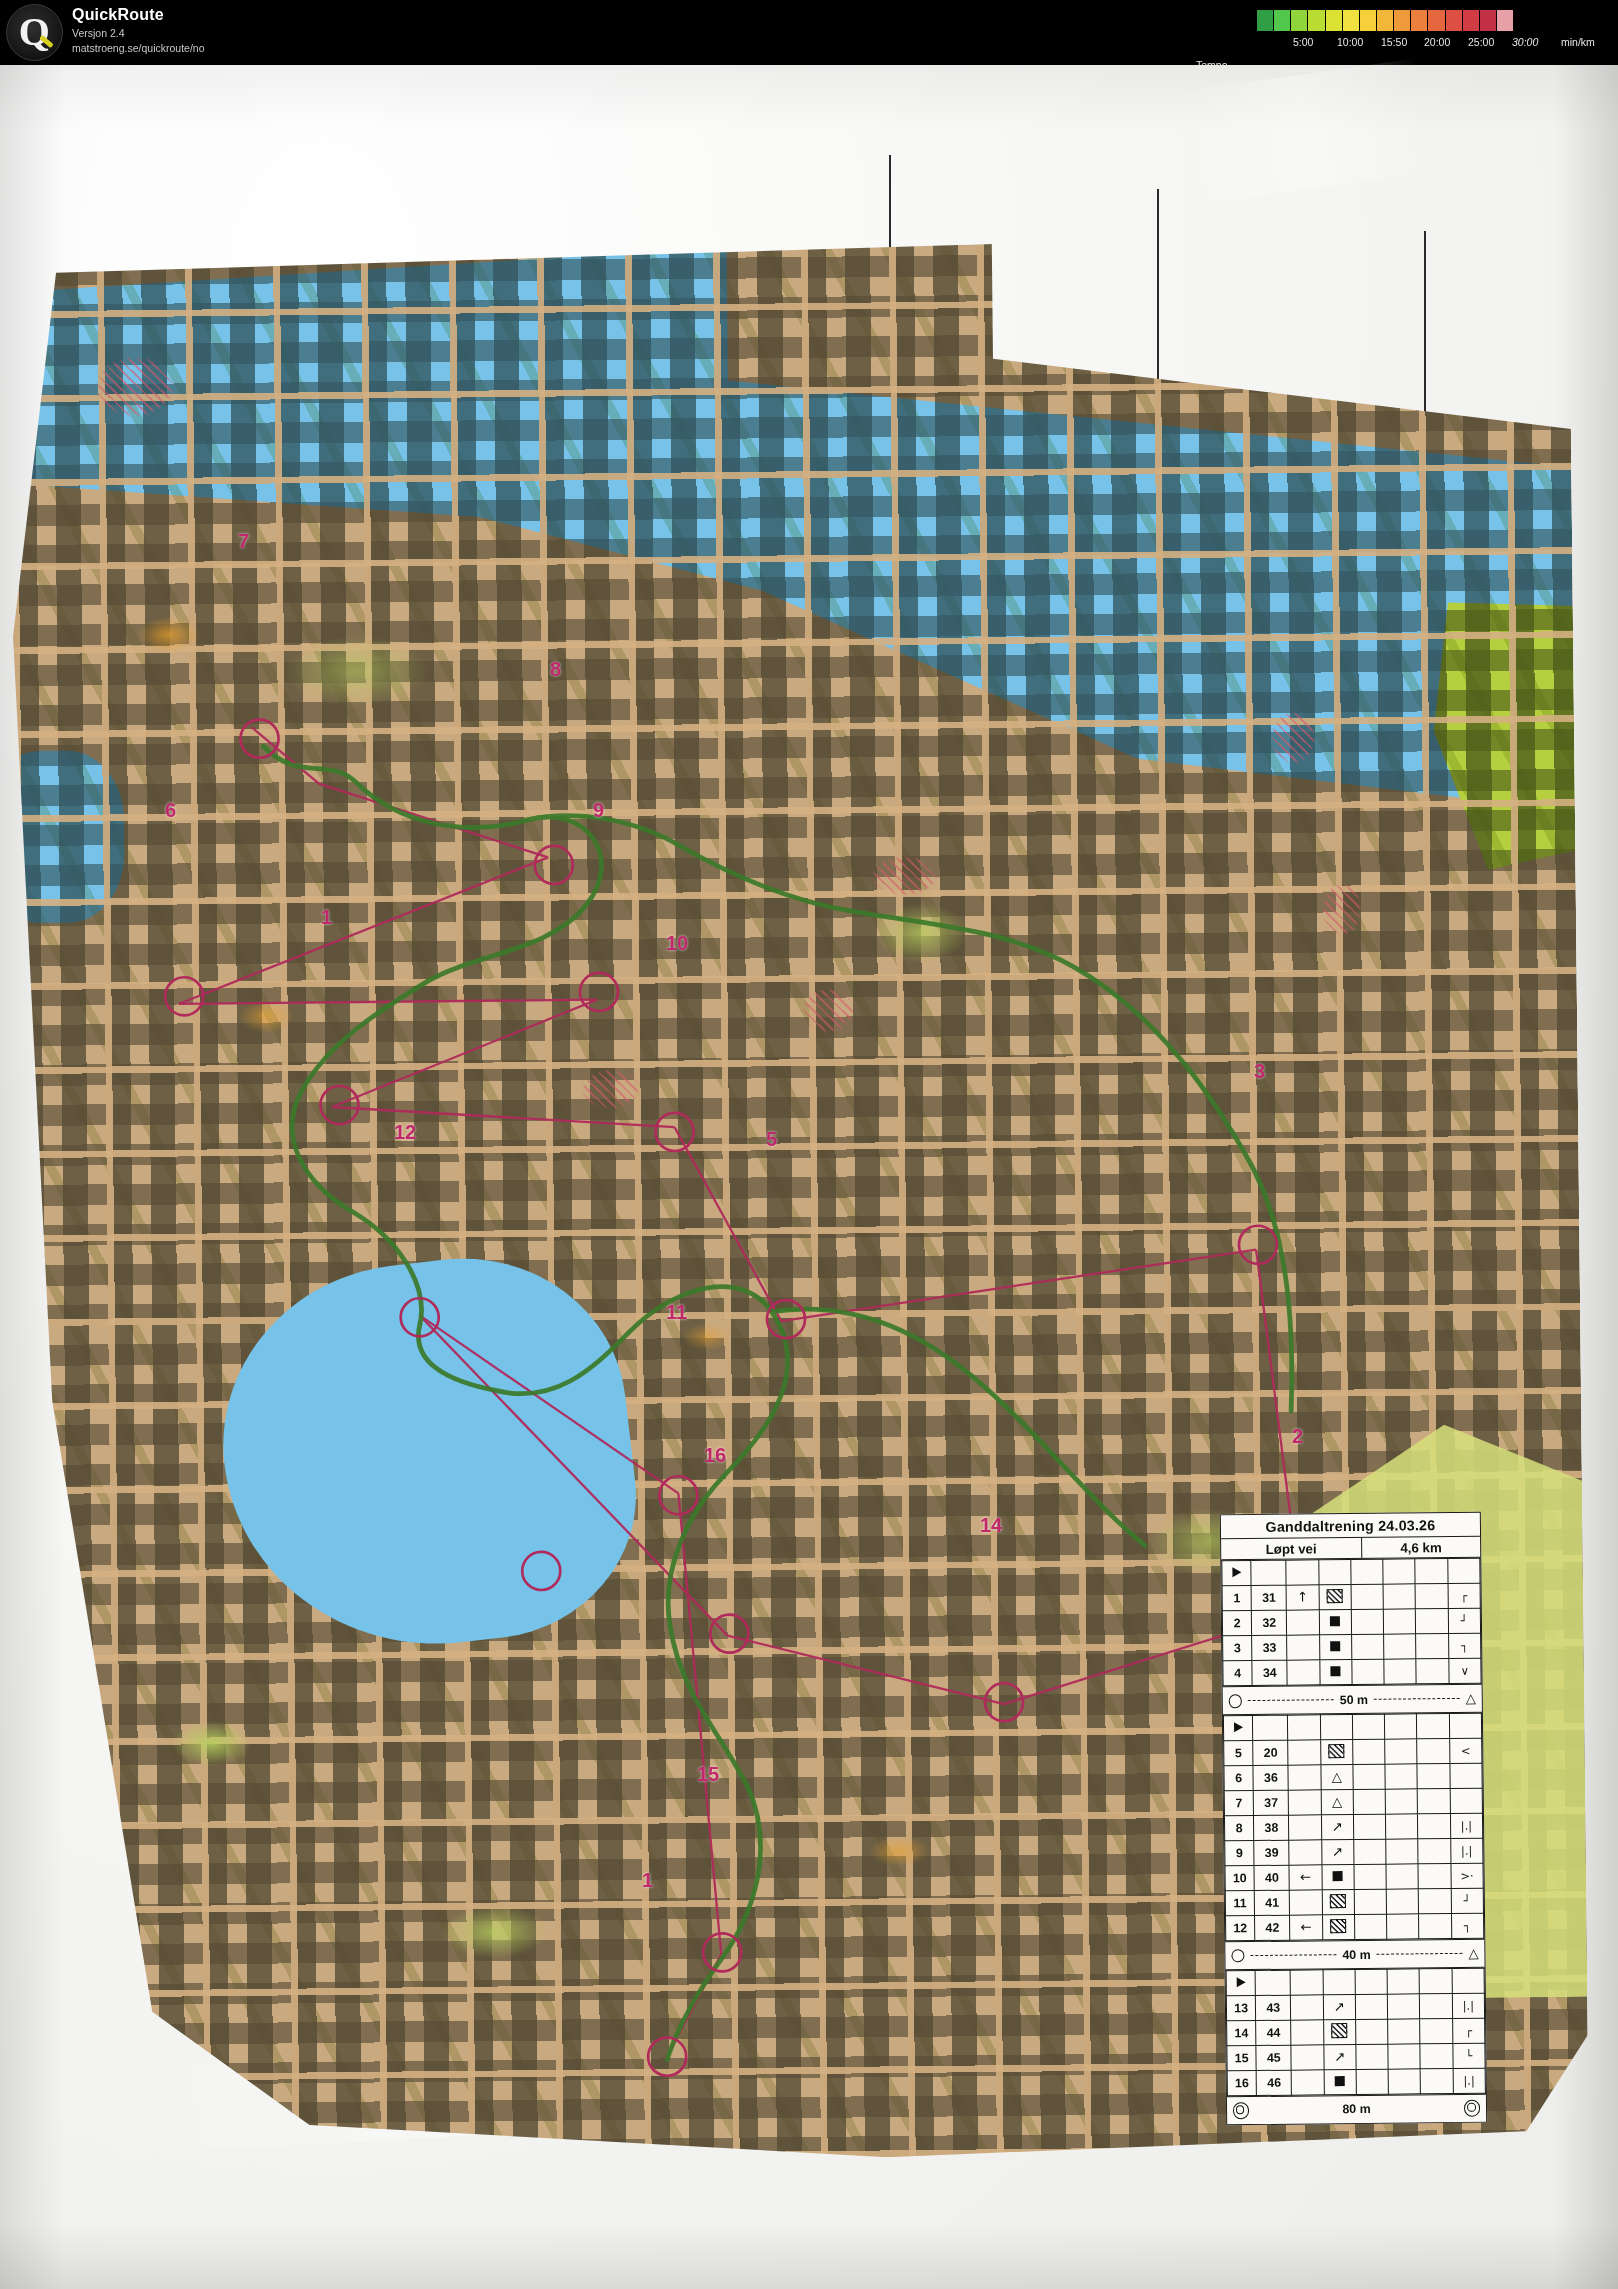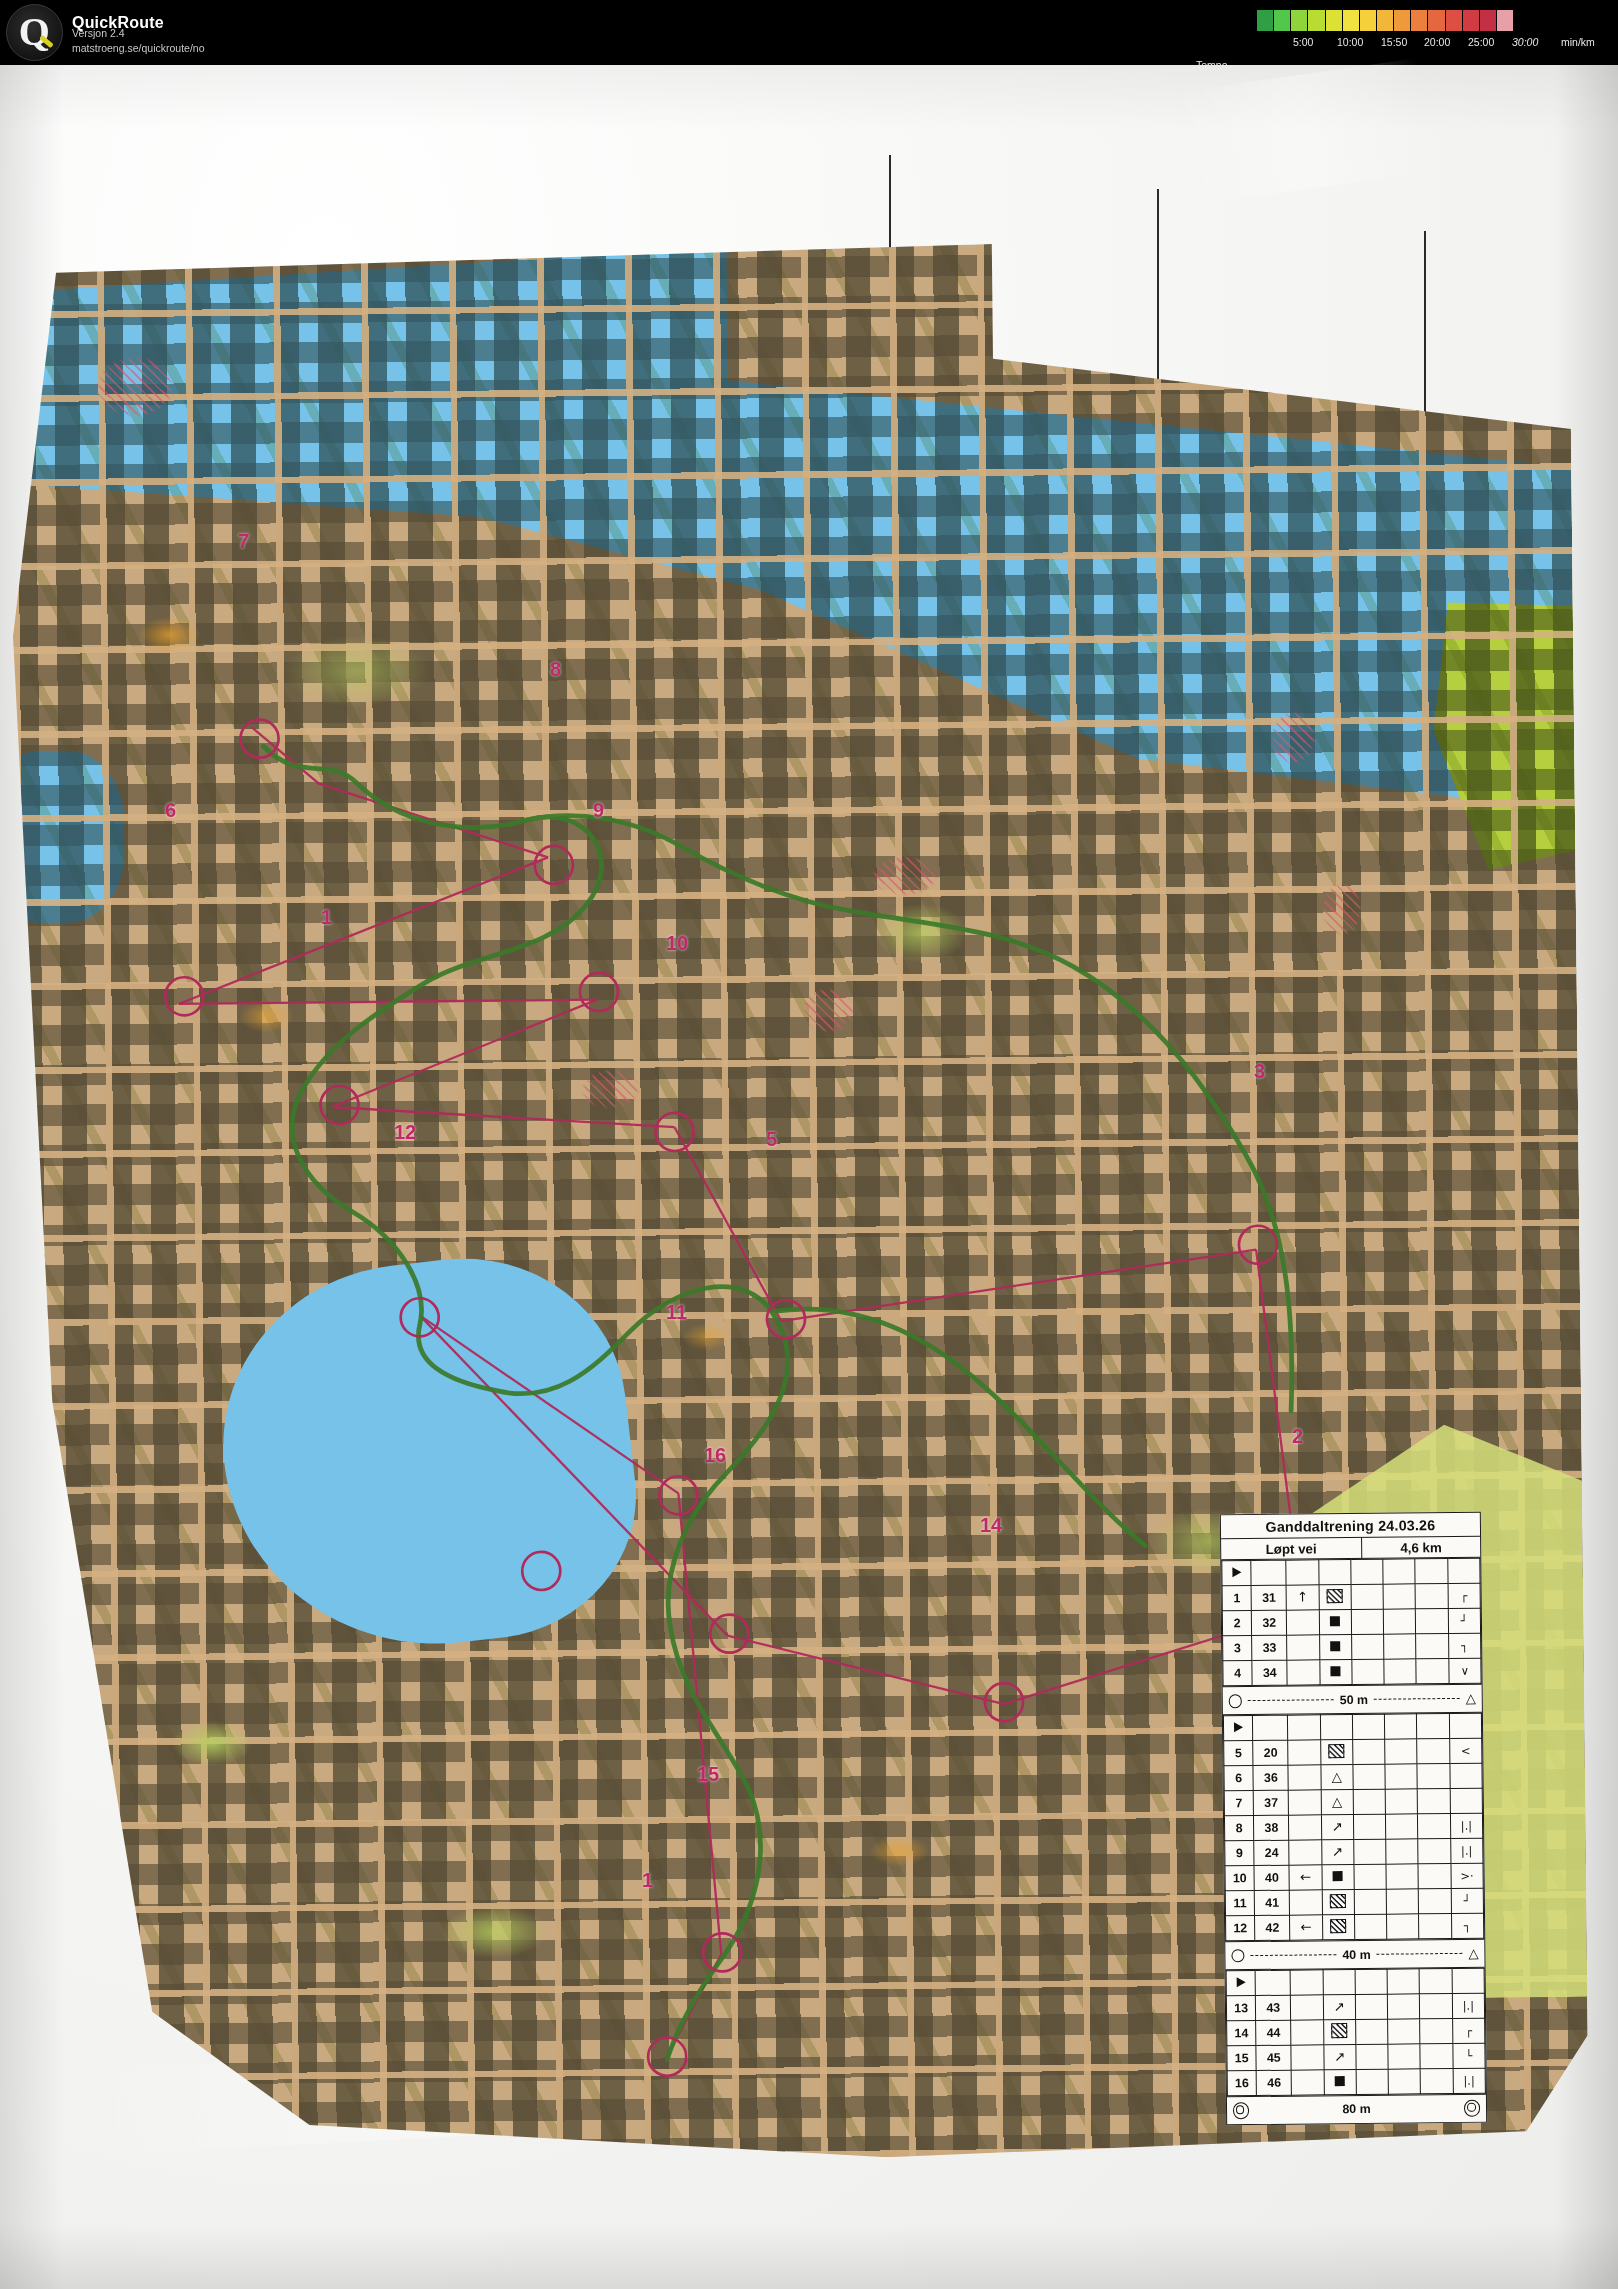--- a/index.html
+++ b/index.html
@@ -51,21 +51,20 @@
     background: #d8d020;
     transform: rotate(40deg);
     border-radius: 1.9px;
   }
   #app-title {
     position: absolute;
     left: 72px; top: 5.7px;
     font-size: 16px;
     font-weight: bold;
     letter-spacing: 0.2px;
-    margin-top: 8px;
   }
   #app-version {
     position: absolute;
     left: 72px; top: 27px;
     font-size: 10.5px;
     color: #c9c9c9;
   }
   #app-url {
     position: absolute;
     left: 72px; top: 42px;
@@ -622,21 +621,21 @@
             <td class="c-code">38</td>
             <td class="c-cell"></td>
             <td class="c-cell"><span class="glyph">↗</span></td>
             <td class="c-cell"></td>
             <td class="c-cell"></td>
             <td class="c-cell"></td>
             <td class="c-cell"><span class="small-glyph">|.|</span></td>
           </tr>
           <tr>
             <td class="c-no">9</td>
-            <td class="c-code">24</td>
+            <td class="c-code">39</td>
             <td class="c-cell"></td>
             <td class="c-cell"><span class="glyph">↗</span></td>
             <td class="c-cell"></td>
             <td class="c-cell"></td>
             <td class="c-cell"></td>
             <td class="c-cell"><span class="small-glyph">|.|</span></td>
           </tr>
           <tr>
             <td class="c-no">10</td>
             <td class="c-code">40</td>

